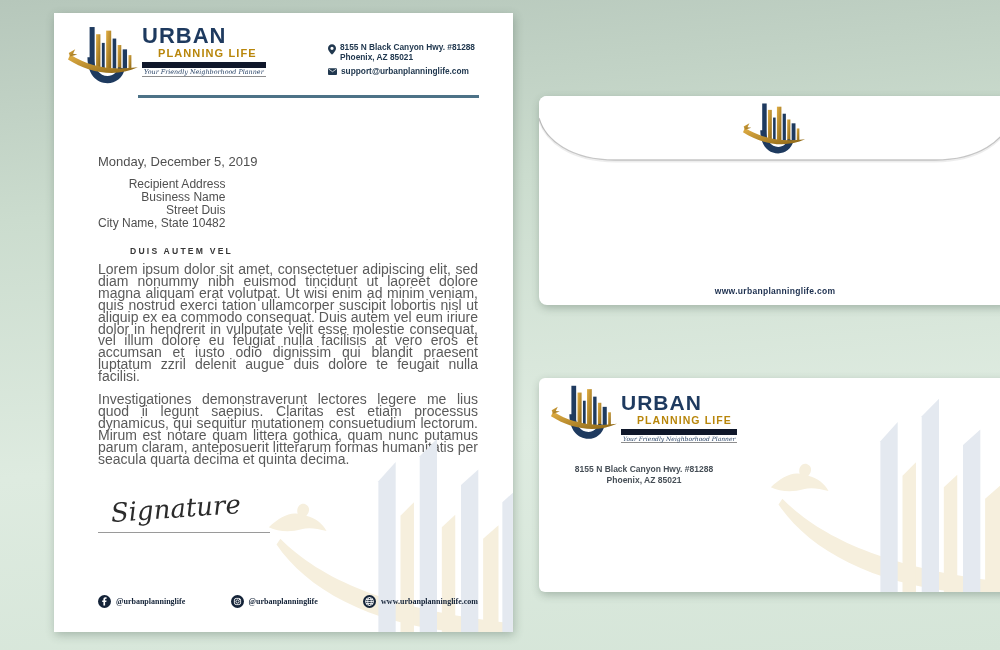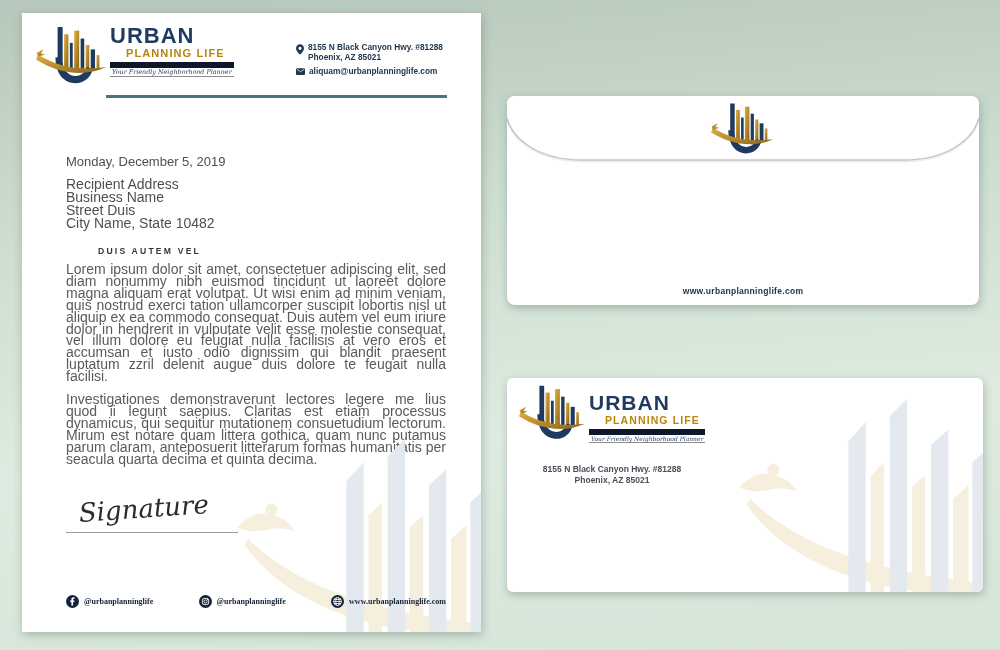--- a/index.html
+++ b/index.html
@@ -1,36 +1,36 @@
 <!DOCTYPE html>
 <html><head>
 <meta charset="utf-8">
 <style>
   html,body{margin:0;padding:0;}
   body{font-family:"Liberation Sans",sans-serif;}
   .stage{position:relative;width:1000px;height:650px;overflow:hidden;
          background:linear-gradient(175deg,#b6c7bb 0%,#c9dacc 28%,#dcead e 60%,#dcead f 60%);
          background:linear-gradient(175deg,#b6c7bb 0%,#cbdcce 30%,#deebe0 65%,#d5e5d8 100%);}
-  .paper{position:absolute;background:#ffffff;box-shadow:1px 3px 9px rgba(45,70,55,.30);}
+  .paper{position:absolute;background:#ffffff;box-shadow:1px 3px 9px rgba(45,70,55,.30);margin-left:32px;}
   
   .letterhead{left:22px;top:13px;width:459px;height:619px;overflow:hidden;}
   .lh-header{position:absolute;left:14px;top:12px;display:flex;}
   .logo-mark{display:block;}
   .logo-text{margin-left:2px;}
   .logo-urban{font-size:22px;font-weight:bold;color:#1e3a5f;letter-spacing:1px;line-height:22px;}
   .logo-pl{font-size:11px;font-weight:bold;color:#b8860b;letter-spacing:1.1px;line-height:13px;padding-left:16px;}
   .logo-tagline{font-family:"DejaVu Serif",serif;font-style:italic;font-size:6.4px;color:#1e3a5f;
                 border-top:6px solid #0f172a;border-bottom:1px solid #8d8d8d;
                 padding:0 2px;margin-top:2px;white-space:nowrap;width:fit-content;}
   .lh-contact{position:absolute;left:274px;top:30px;font-size:8.3px;font-weight:bold;color:#21384f;}
   .contact-row{display:flex;gap:4px;margin-bottom:4px;line-height:9.8px;}
   .contact-row svg{flex:0 0 auto;margin-top:1px;}
   .lh-rule{position:absolute;left:84px;top:82px;width:341px;height:2.5px;background:#4d7287;}
   .lh-date{position:absolute;left:44px;top:141px;font-size:13px;color:#4f4f4f;}
-  .lh-recipient{position:absolute;left:44px;top:165px;font-size:14px;color:#4f4f4f;line-height:13px;}
+  .lh-recipient{position:absolute;left:44px;top:165px;font-size:12px;color:#4f4f4f;line-height:13px;text-align:right;}
   .lh-body{position:absolute;left:44px;top:233px;width:380px;}
   .lh-heading{font-size:8.6px;font-weight:bold;letter-spacing:2.2px;color:#373737;margin:0 0 8px 0;padding-left:32px;}
   .lh-body p{font-size:14px;line-height:11.9px;color:#5a5a5a;text-align:justify;margin:0 0 11px 0;}
   .lh-sign{position:absolute;left:44px;top:486px;}
   .sig-text{font-family:"DejaVu Serif",serif;font-style:italic;font-size:26px;color:#2b2b2b;
             transform:rotate(-4deg);transform-origin:left bottom;padding-left:14px;}
   .sig-line{width:172px;border-bottom:1.5px solid #9a9a9a;margin-top:3px;}
   .lh-footer{position:absolute;left:44px;top:582px;width:380px;display:flex;justify-content:space-between;align-items:center;}
   .foot-item{display:flex;align-items:center;gap:5px;font-size:8px;font-weight:bold;color:#142338;font-family:Liberation Serif, serif;}
   .wm{position:absolute;right:0;bottom:0;pointer-events:none;}
@@ -90,21 +90,21 @@
         <div>
           <div>8155 N Black Canyon Hwy. #81288</div>
           <div>Phoenix, AZ 85021</div>
         </div>
       </div>
       <div class="contact-row">
         <svg width="9" height="7" viewBox="0 0 12 9">
           <rect width="12" height="9" rx="1.2" fill="#21384f"></rect>
           <path d="M0.8,1.2 L6,4.8 L11.2,1.2" stroke="#ffffff" stroke-width="1" fill="none"></path>
         </svg>
-        <div>aliquam@urbanplanninglife.com</div>
+        <div>support@urbanplanninglife.com</div>
       </div>
     </div>
 
     <div class="lh-rule"></div>
 
     <div class="lh-date">Monday, December 5, 2019</div>
 
     <div class="lh-recipient">
       <div>Recipient Address</div>
       <div>Business Name</div>

